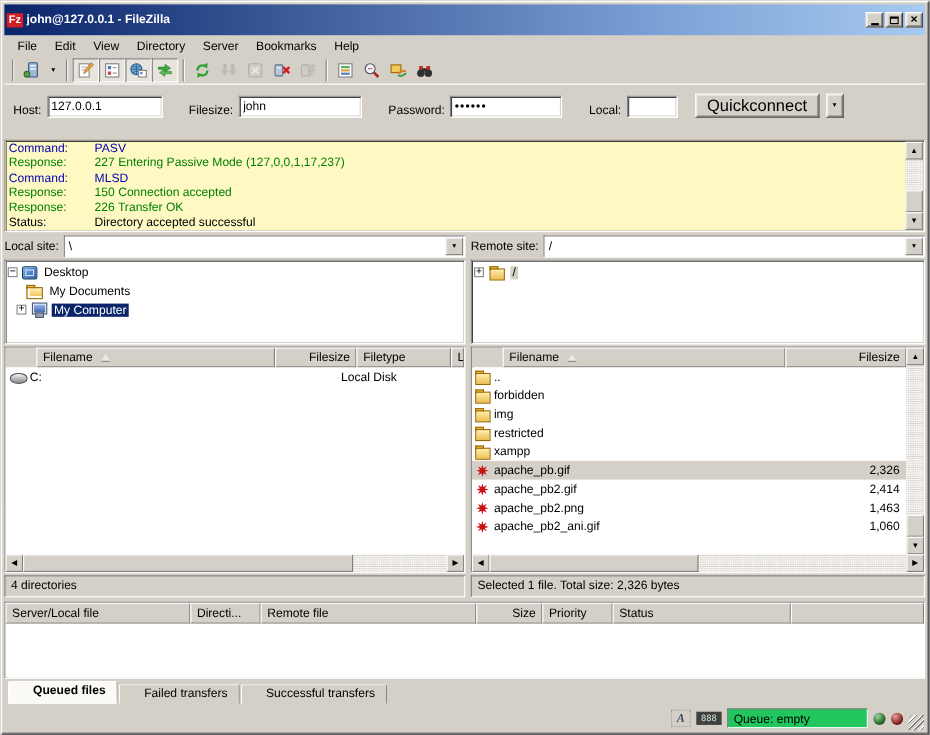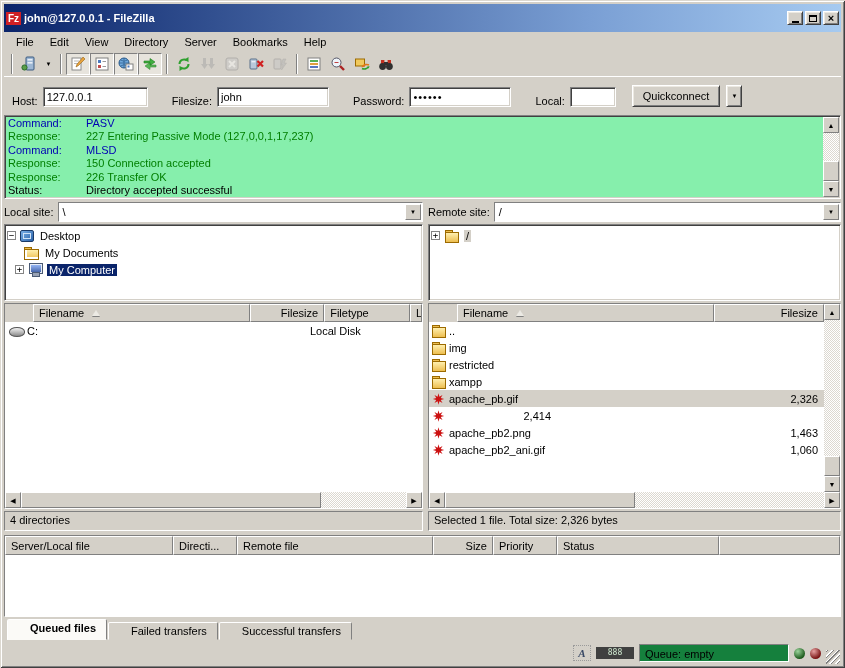--- a/index.html
+++ b/index.html
@@ -47,25 +47,25 @@
   .tbtn.narrow{ width:15px; }
   .dd-arrow{ font-size:6px;line-height:6px; }
 
   
   .quickbar{ height:30px;display:flex;align-items:flex-end;flex:none;padding:0 8px;gap:5px; }
   .qlabel{ white-space:nowrap; }
   .qgap{ width:14px; }
   .tfield{ height:20px;background:#fff;font-family:inherit;font-size:11px;padding:1px 3px;
     border:1px solid;border-color:#808080 #fff #fff #808080;
     box-shadow: inset 1px 1px 0 #404040, inset -1px -1px 0 #d4d0c8; outline:none;}
-  .btn{ height:22px;padding:0 10px;font-family:inherit;font-size:11px;cursor:default; }
+  .btn{ height:22px;padding:0 10px;font-family:inherit;font-size:15px;cursor:default; }
   .btn-dd{ width:16px;height:22px;display:flex;align-items:center;justify-content:center;margin-left:1px; }
 
   
-  .logpane{ margin-top:8px;height:84px;background:#86efac;flex:none;position:relative;overflow:hidden; }
+  .logpane{ margin-top:20px;height:84px;background:#fef9c3;flex:none;position:relative;overflow:hidden; }
   .loglines{ padding:1px 3px; line-height:13.4px; }
   .logline{ display:flex; white-space:nowrap; }
   .loglabel{ width:78px;flex:none; }
   .logline.command{ color:#0000b4; }
   .logline.response{ color:#007f00; }
   .logline.status{ color:#000; }
 
   
   .vscroll{ width:16px;flex:none;display:flex;flex-direction:column;
     background:#e9e7e1;
@@ -162,23 +162,23 @@
   .tab{ height:18px;padding:2px 10px 0 22px;background:#d4d0c8;
     border:1px solid;border-color:#fff #808080 transparent #fff;
     border-radius:2px 2px 0 0;white-space:nowrap; }
   .tab.active{ height:21px;background:#fbfaf7;font-weight:bold;
     border-color:#fff #808080 transparent #fff; }
 
   
   .statusbar{ margin-top:2px;height:22px;flex:none;display:flex;align-items:center;justify-content:flex-end;gap:5px;padding-right:1px; }
   .type-ind{ width:18px;height:16px;border:1px dotted #9a9a9a;display:flex;align-items:center;justify-content:center;
     font-family:"Liberation Serif",serif;font-style:italic;font-weight:bold;color:#3a4a66; }
-  .speed-ind{ width:38px;height:12px;background:#404040;color:#cfe8cf;
+  .speed-ind{ width:23px;height:12px;background:#404040;color:#cfe8cf;
     font-family:"DejaVu Sans Mono",monospace;font-size:8px;line-height:12px;text-align:center; }
-  .queue-panel{ width:150px;height:18px;background:#15803d;padding:3px 5px;white-space:nowrap; }
+  .queue-panel{ width:128px;height:18px;background:#22c55e;padding:3px 5px;white-space:nowrap; }
   .led{ width:11px;height:11px;border-radius:50%;flex:none; }
   .led-green{ background:radial-gradient(circle at 35% 30%, #9cd49c, #1e5c1e 70%); }
   .led-red{ background:radial-gradient(circle at 35% 30%, #e6a0a0, #7a1515 70%); }
   .grip{ width:14px;height:14px;align-self:flex-end;
     background:repeating-linear-gradient(135deg,#fff 0 1px,#808080 1px 2px,transparent 2px 4px); }
 </style>
 </head>
 <body>
 
 <div class="window">
@@ -491,20 +491,25 @@
                 </span>
             </div>
             <div class="rows">
 
                 <div class="lrow">
                   <span class="ficon icon-folder"></span>
                   <span class="fname">..</span>
                   <span class="fsize"></span>
                 </div>
 
+                <div class="lrow">
+                  <span class="ficon icon-folder"></span>
+                  <span class="fname">forbidden</span>
+                  <span class="fsize"></span>
+                </div>
 
                 <div class="lrow">
                   <span class="ficon icon-folder"></span>
                   <span class="fname">img</span>
                   <span class="fsize"></span>
                 </div>
 
                 <div class="lrow">
                   <span class="ficon icon-folder"></span>
                   <span class="fname">restricted</span>
@@ -519,20 +524,21 @@
 
                 <div class="lrow selected">
                   <span class="ficon icon-file"></span>
                   <span class="fname">apache_pb.gif</span>
                   <span class="fsize">2,326</span>
                 </div>
 
 
                 <div class="lrow">
                   <span class="ficon icon-file"></span>
+                  <span class="fname">apache_pb2.gif</span>
                   <span class="fsize">2,414</span>
                 </div>
 
                 <div class="lrow">
                   <span class="ficon icon-file"></span>
                   <span class="fname">apache_pb2.png</span>
                   <span class="fsize">1,463</span>
                 </div>
 
                 <div class="lrow">

